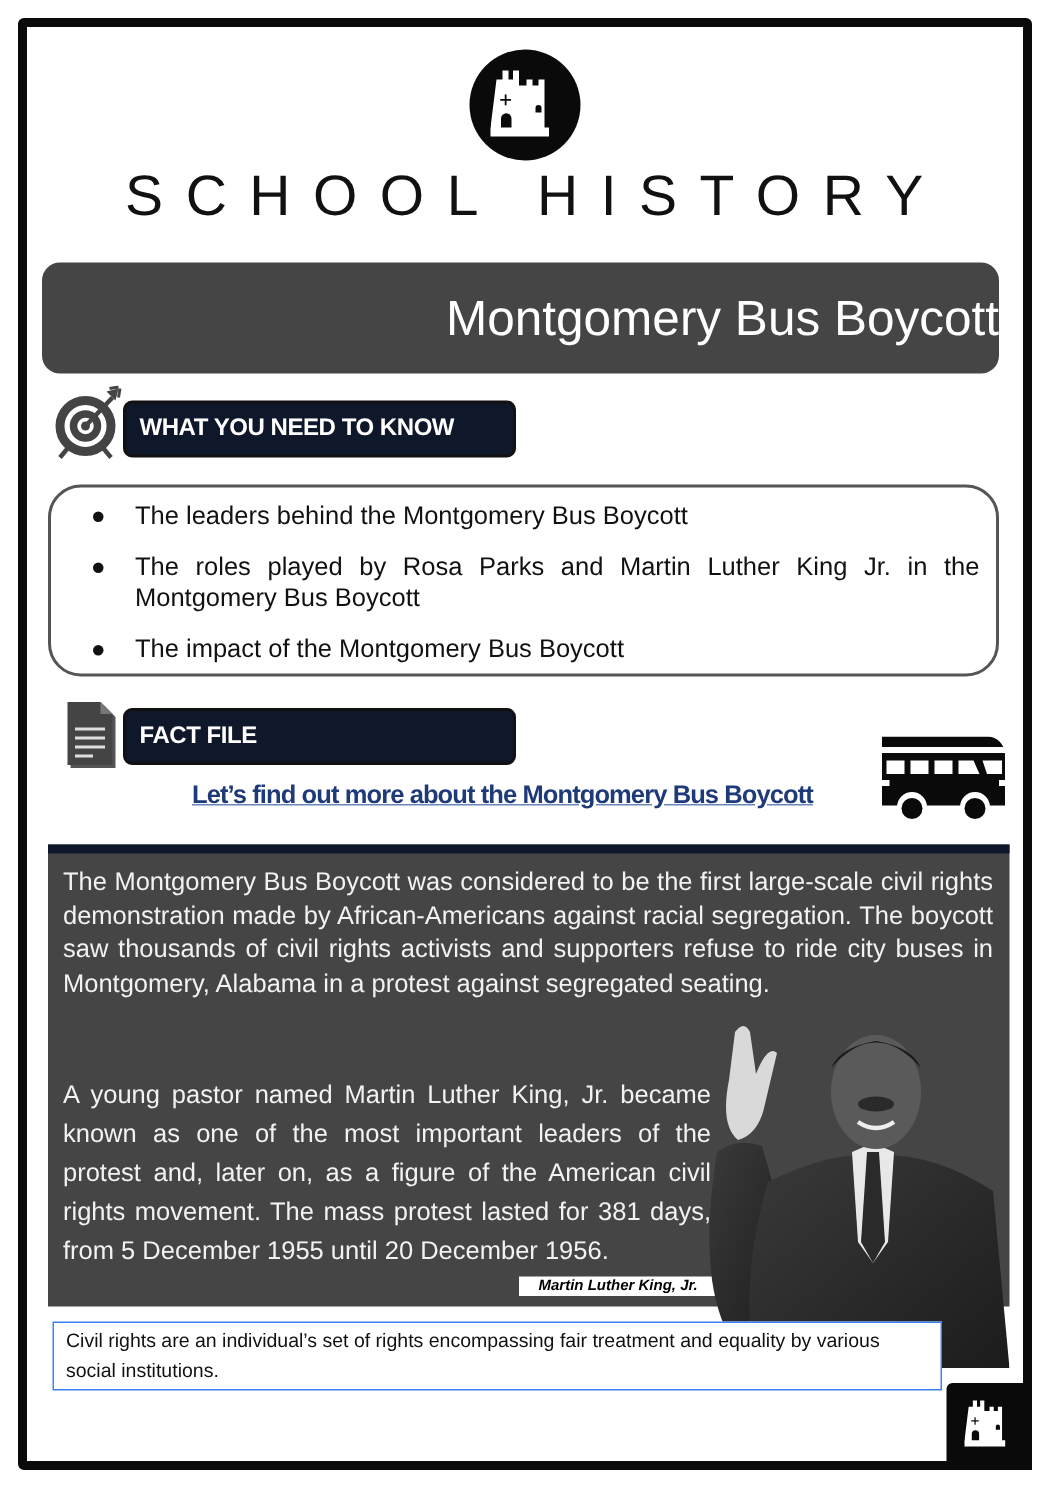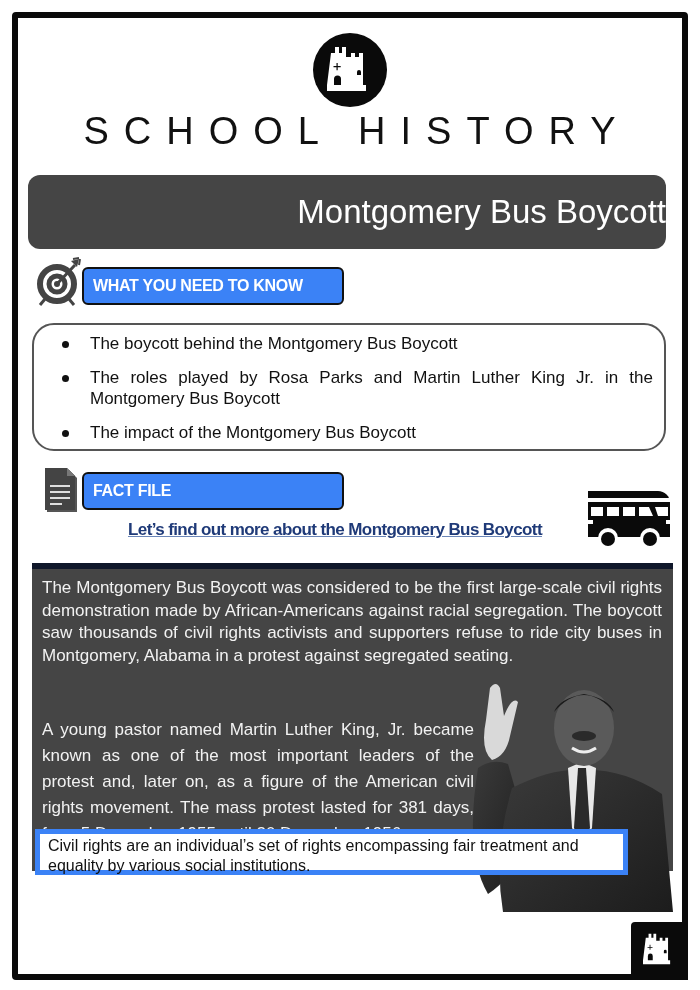--- a/index.html
+++ b/index.html
@@ -24,21 +24,21 @@
     }
 
     .title-bar {
       position: absolute; left: 28px; top: 175px; width: 638px; height: 74px;
       background: #454545; border-radius: 12px;
       color: #fff; font-size: 33px; text-align: right; line-height: 74px;
     }
 
     .section-icon { position: absolute; }
     .section-label {
-      position: absolute; height: 38px; background: #3b82f6; color: #fff;
+      position: absolute; height: 38px; background: #0f172a; color: #fff;
       border: 2px solid #111; border-radius: 6px;
       font-weight: bold; font-size: 16px; line-height: 34px; padding-left: 9px;
       letter-spacing: -0.3px;
     }
 
     .know-box {
       position: absolute; left: 32px; top: 323px; width: 634px; height: 128px;
       border: 2px solid #555; border-radius: 22px; background: #fff;
     }
     .know-list { list-style: none; position: absolute; left: 24px; top: 8px; width: 595px; }
@@ -72,23 +72,23 @@
     .caption {
       position: absolute; left: 314px; top: 282px; background: #fff; color: #000;
       font-size: 10px; font-style: italic; font-weight: bold; padding: 1px 13px;
     }
 
     .portrait {
       position: absolute; left: 472px; top: 668px; width: 201px; height: 244px;
     }
 
     .definition-box {
-      position: absolute; left: 35px; top: 829px; width: 593px; height: 46px;
-      border: 5px solid #3b82f6; background: #fff;
-      font-size: 16px; line-height: 20px; color: #111; padding: 2px 8px;
+      position: absolute; left: 35px; top: 881px; width: 593px; height: 46px;
+      border: 1px solid #3b82f6; background: #fff;
+      font-size: 13px; line-height: 20px; color: #111; padding: 2px 8px;
     }
 
     .corner-logo {
       position: absolute; left: 631px; top: 922px; width: 57px; height: 58px;
       background: #0a0a0a; border-top-left-radius: 4px;
     }
     .corner-logo svg { position: absolute; left: 12px; top: 10px; }
   </style>
 </head>
 <body>
@@ -116,21 +116,21 @@
     <path d="M36 4 l8 -2 l-2 8 z" fill="#444"></path>
     <path d="M38 2 l6 -1 M45 2 l-1 6" stroke="#444" stroke-width="2"></path>
     <line x1="10" y1="42" x2="5" y2="48" stroke="#444" stroke-width="3"></line>
     <line x1="34" y1="42" x2="39" y2="48" stroke="#444" stroke-width="3"></line>
   </svg>
 </div>
 <div class="section-label" style="left:82px; top:267px; width:262px;">WHAT YOU NEED TO KNOW</div>
 
 <div class="know-box">
   <ul class="know-list">
-    <li>The boycott behind the Montgomery Bus Boycott</li>
+    <li>The leaders behind the Montgomery Bus Boycott</li>
     <li>The roles played by Rosa Parks and Martin Luther King Jr. in the Montgomery Bus Boycott</li>
     <li>The impact of the Montgomery Bus Boycott</li>
   </ul>
 </div>
 
 <div class="section-icon" style="left:44px; top:467px;">
   <svg width="36" height="48" viewBox="0 0 36 48">
     <path d="M3 3 h22 l8 8 v34 h-30 z" fill="#555"></path>
     <path d="M1 1 h22 l8 8 v34 h-30 z" fill="#444"></path>
     <path d="M23 1 v8 h8" fill="#777"></path>

